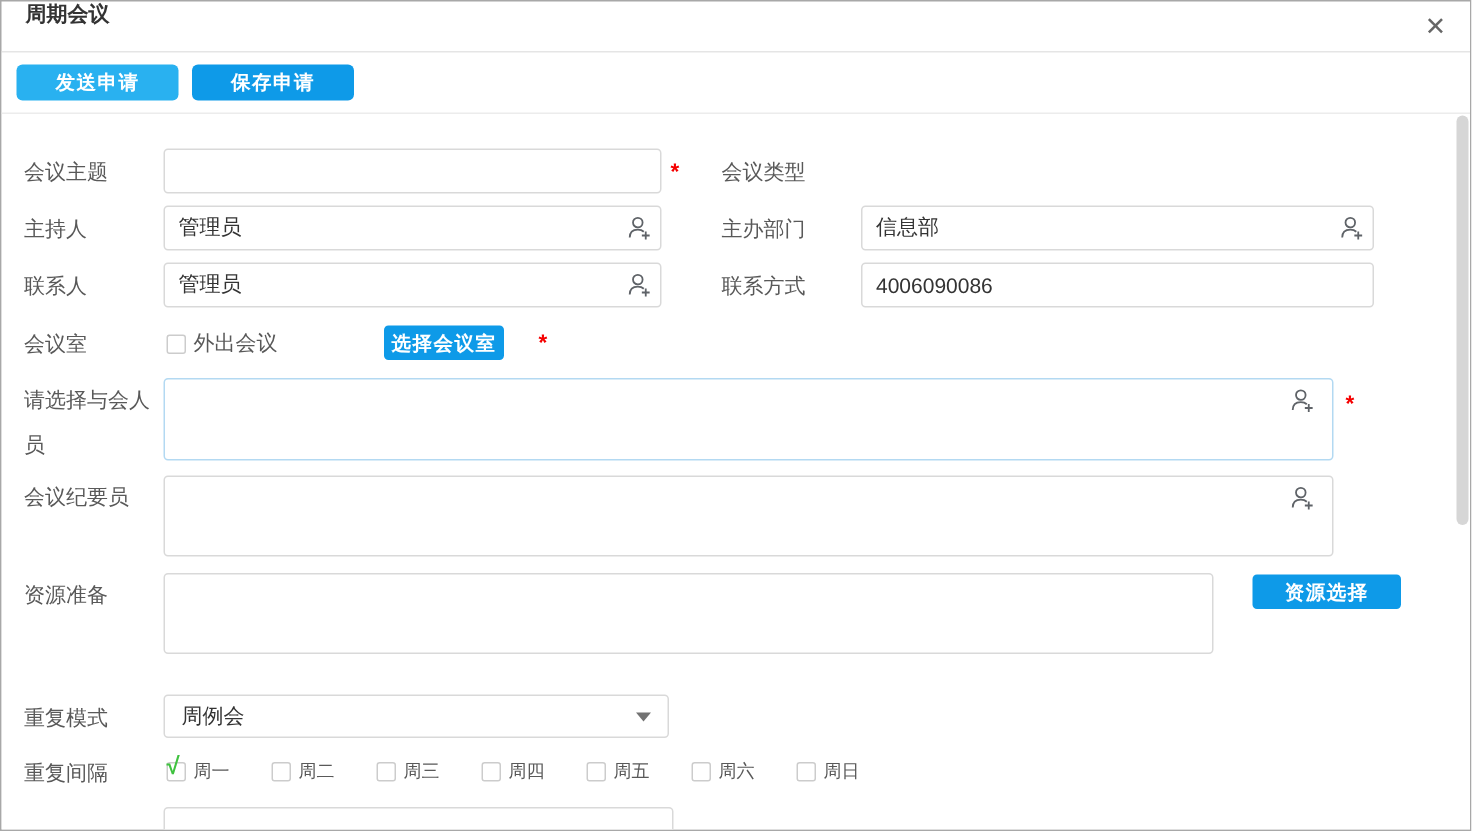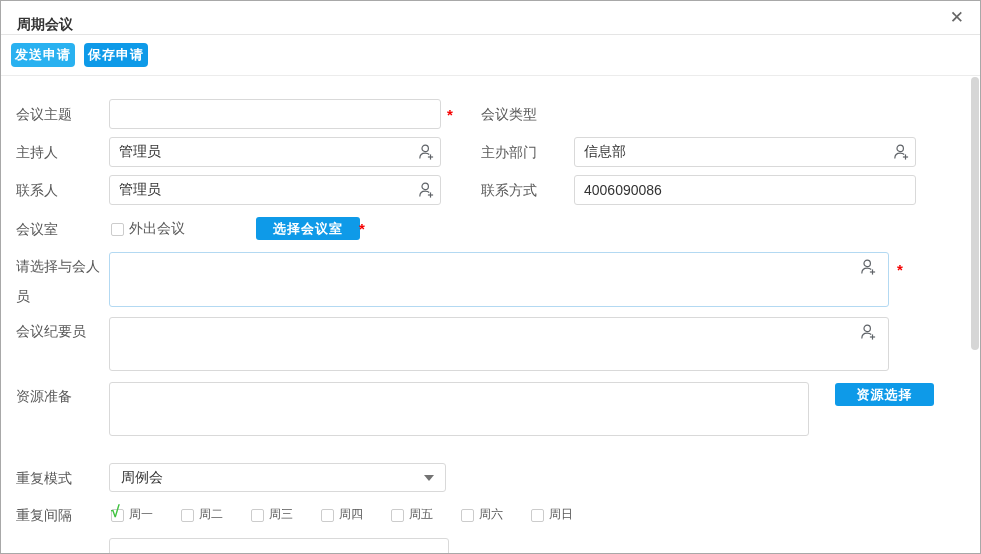--- a/index.html
+++ b/index.html
@@ -10,27 +10,27 @@
     --focus-border:#b3d9f2;
     --input-border:#d9d9d9;
     --label-color:#595959;
     --value-color:#333333;
   }
   *{margin:0;padding:0;box-sizing:border-box;}
   html,body{background:#fff;font-family:"Liberation Sans","DejaVu Sans",sans-serif;}
   .dialog{position:relative;width:981px;height:554px;border:1px solid #a8a8a8;background:#fff;overflow:hidden;}
 
   
-  .title-bar{position:relative;height:34px;border-bottom:1px solid #e5e5e5;display:flex;align-items:flex-end;padding:0 16px;}
+  .title-bar{position:relative;height:34px;border-bottom:1px solid #e5e5e5;display:flex;align-items:flex-start;padding:0 16px;}
   .title-bar .title{font-size:14px;font-weight:bold;color:#333;}
   .title-bar .close{position:absolute;right:16px;top:7px;font-size:17px;color:#666;cursor:pointer;line-height:20px;}
 
   
   .toolbar{height:41px;border-bottom:1px solid #ececec;display:flex;align-items:center;padding-left:10px;gap:9px;background:#fff;}
-  .tb-btn{height:24px;padding:0 4px;border:none;border-radius:4px;color:#fff;font-size:13px;font-weight:bold;font-family:inherit;cursor:pointer;letter-spacing:1px;}
+  .tb-btn{height:24px;padding:0 26px;border:none;border-radius:4px;color:#fff;font-size:13px;font-weight:bold;font-family:inherit;cursor:pointer;letter-spacing:1px;}
   .tb-btn.light{background:var(--primary-light);}
   .tb-btn.dark{background:var(--primary);}
 
   
   .content{position:relative;height:477px;background:#fff;overflow:hidden;}
   .lbl{position:absolute;font-size:14px;color:var(--label-color);line-height:16px;white-space:nowrap;}
   .lbl.wrap{white-space:normal;width:88px;line-height:30px;}
   .inp{position:absolute;height:30px;border:1px solid var(--input-border);border-radius:3px;font-size:14px;color:var(--value-color);padding:0 28px 0 9px;font-family:inherit;outline:none;background:#fff;}
   .inp.no-icon{padding-right:9px;}
   .ta{position:absolute;border:1px solid var(--input-border);border-radius:3px;resize:none;font-size:14px;color:var(--value-color);padding:6px 30px 6px 9px;font-family:inherit;outline:none;background:#fff;}
@@ -115,21 +115,21 @@
       </svg>
 
     <span class="lbl" style="left:480px;top:106px">联系方式</span>
     <input class="inp no-icon" style="left: 573px; top: 99px; width: 342px;" value="4006090086">
 
     <span class="lbl" style="left:15px;top:145px">会议室</span>
     <div class="offsite">
       <span class="chk-box"></span>
       <span class="off-lbl">外出会议</span>
     </div>
-    <button class="act-btn" style="left:255px;top:141px;width:104px">选择会议室</button>
+    <button class="act-btn" style="left:255px;top:141px;width:80px">选择会议室</button>
     <span class="req" style="left:358px;top:145px">*</span>
 
     <span class="lbl wrap" style="left:15px;top:175px">请选择与会人员</span>
     <textarea class="ta blue" style="left: 108px; top: 176px; width: 780px; height: 55px;"></textarea>
     <svg class="padd-icon" style="left:858px;top:182px" viewBox="0 0 18 18">
         <g fill="none" stroke="#5f6368" stroke-width="1.2">
           <circle cx="8.2" cy="5.4" r="3.2"></circle>
           <path d="M2.8 15.4 C2.8 11.7 5.2 10.1 8.2 10.1 C9.9 10.1 11.3 10.6 12.2 11.5"></path>
           <path d="M13.5 11.4 v5.2"></path>
           <path d="M10.9 14 h5.2"></path>

